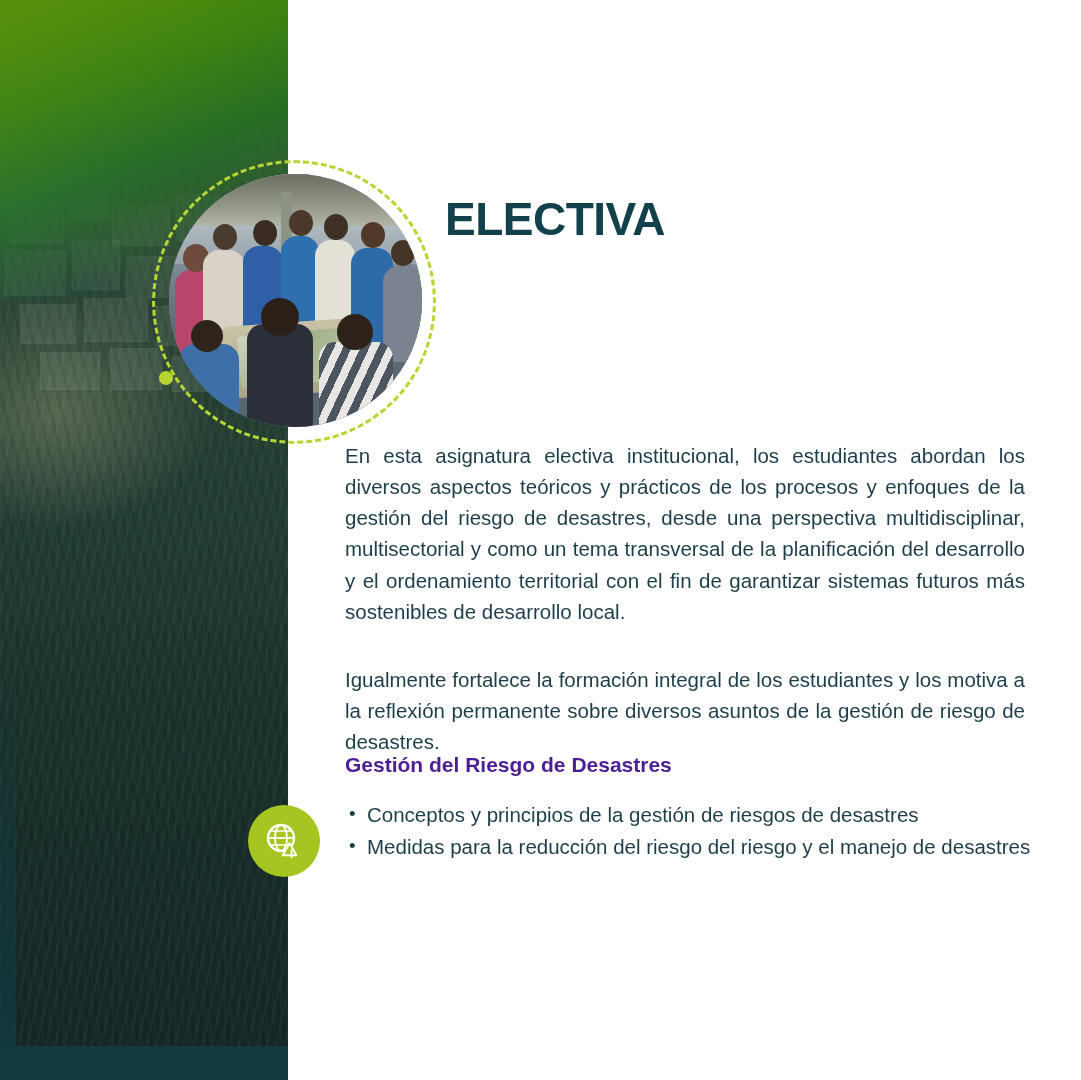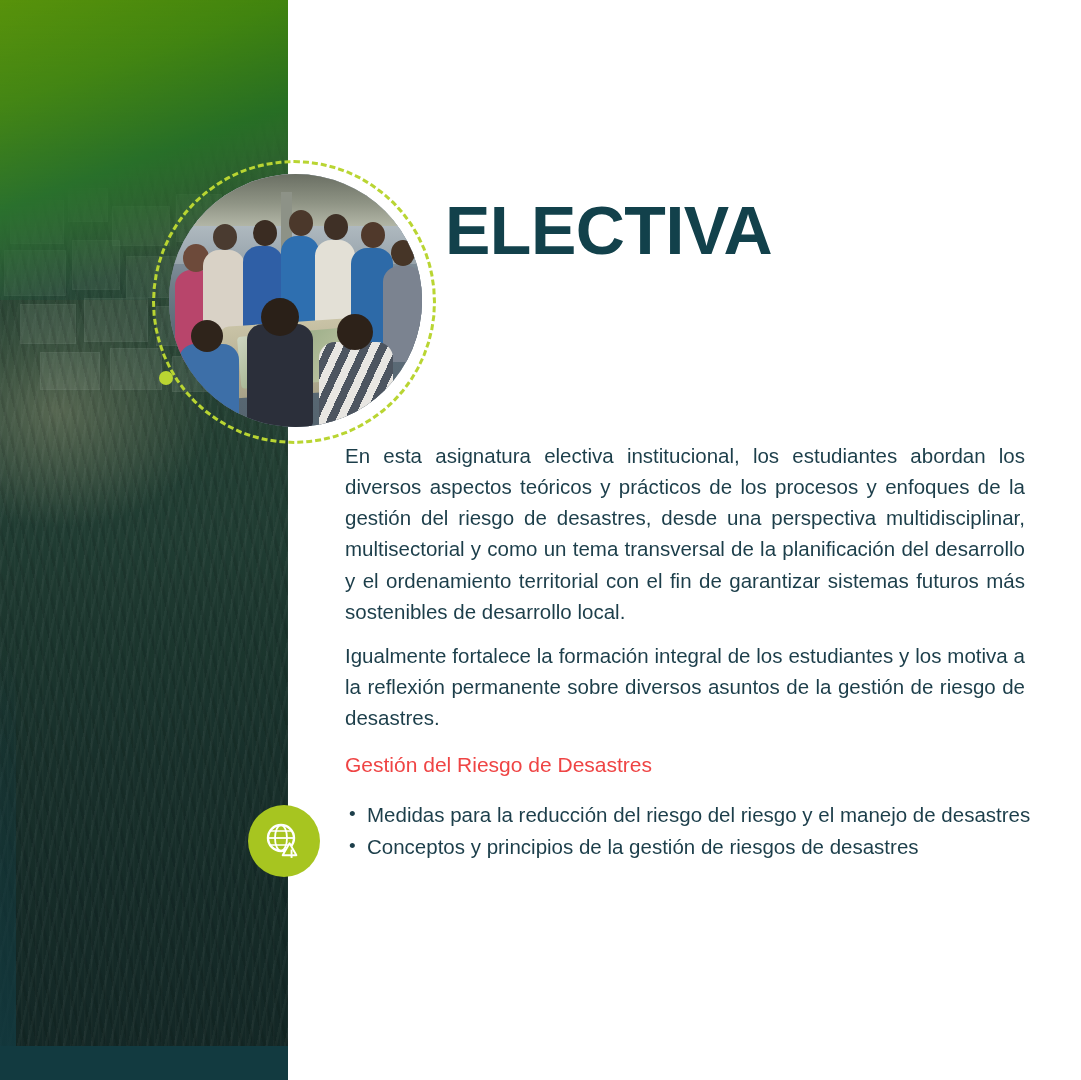--- a/index.html
+++ b/index.html
@@ -110,43 +110,43 @@
     background:linear-gradient(135deg,#cfd6c2 0%, #9fb08b 45%, #c6c9a8 100%);
     transform:rotate(-5deg);
     border-radius:4px;
   }
 
   
   .content { position:absolute; left:345px; top:0; width:700px; height:1080px; }
 
   .title1 {
     position:absolute; left:100px; top:196px;
-    font-size:68px; font-weight:bold; letter-spacing:-0.5px;
+    font-size:46px; font-weight:bold; letter-spacing:-0.5px;
     color:#12414b; line-height:1;
   }
   .title2 {
     position:absolute; left:100px; top:285px;
     font-size:47px; font-weight:bold; letter-spacing:-0.3px;
     color:#a7c520; line-height:1.18;
     max-width:600px;
   }
 
   .para {
     position:absolute; left:0; width:680px;
     font-size:20.5px; line-height:1.52;
     color:#1c3e4a;
     text-align:justify;
     text-justify:inter-word;
   }
   .para-1 { top:440px; }
-  .para-2 { top:640px; }
+  .para-2 { top:664px; }
 
   .subhead {
     position:absolute; left:0; top:753px;
-    font-size:21px; font-weight:normal; color:#ef4444;text-align:right;
+    font-size:21px; font-weight:bold; color:#4c1d95;text-align:right;
   }
 
   .bullets {
     position:absolute; left:0; top:800px; width:690px;
     list-style:none;
   }
   .bullets li {
     position:relative;
     padding-left:22px;
     font-size:20.5px; line-height:1.46; color:#1c3e4a;
@@ -242,22 +242,22 @@
 
   <div class="content">
     <div class="title1">ELECTIVA</div>
 
     <p class="para para-1">En esta asignatura electiva institucional, los estudiantes abordan los diversos aspectos teóricos y prácticos de los procesos y enfoques  de la gestión del riesgo de desastres, desde una perspectiva multidisciplinar, multisectorial y como un tema transversal de la planificación del desarrollo y el ordenamiento territorial con el fin de garantizar sistemas futuros más sostenibles de desarrollo local.</p>
     <p class="para para-2">Igualmente fortalece la formación integral de los estudiantes y los motiva a la reflexión permanente sobre diversos asuntos de la gestión de riesgo de desastres.</p>
 
     <div class="subhead">Gestión del Riesgo de Desastres</div>
 
     <ul class="bullets">
+      <li>Conceptos y principios de la gestión de riesgos de desastres</li>
       <li>Medidas para la reducción del riesgo del riesgo y el manejo de desastres</li>
-      <li>Conceptos y principios de la gestión de riesgos de desastres</li>
     </ul>
   </div>
 
   <div class="badge">
     <svg width="42" height="42" viewBox="0 0 42 42" aria-hidden="true">
       <circle cx="18" cy="18" r="13" fill="none" stroke="#ffffff" stroke-width="2.4"></circle>
       <ellipse cx="18" cy="18" rx="6" ry="13" fill="none" stroke="#ffffff" stroke-width="1.8"></ellipse>
       <line x1="5" y1="18" x2="31" y2="18" stroke="#ffffff" stroke-width="1.8"></line>
       <line x1="7.5" y1="11" x2="28.5" y2="11" stroke="#ffffff" stroke-width="1.5"></line>
       <line x1="7.5" y1="25" x2="28.5" y2="25" stroke="#ffffff" stroke-width="1.5"></line>

